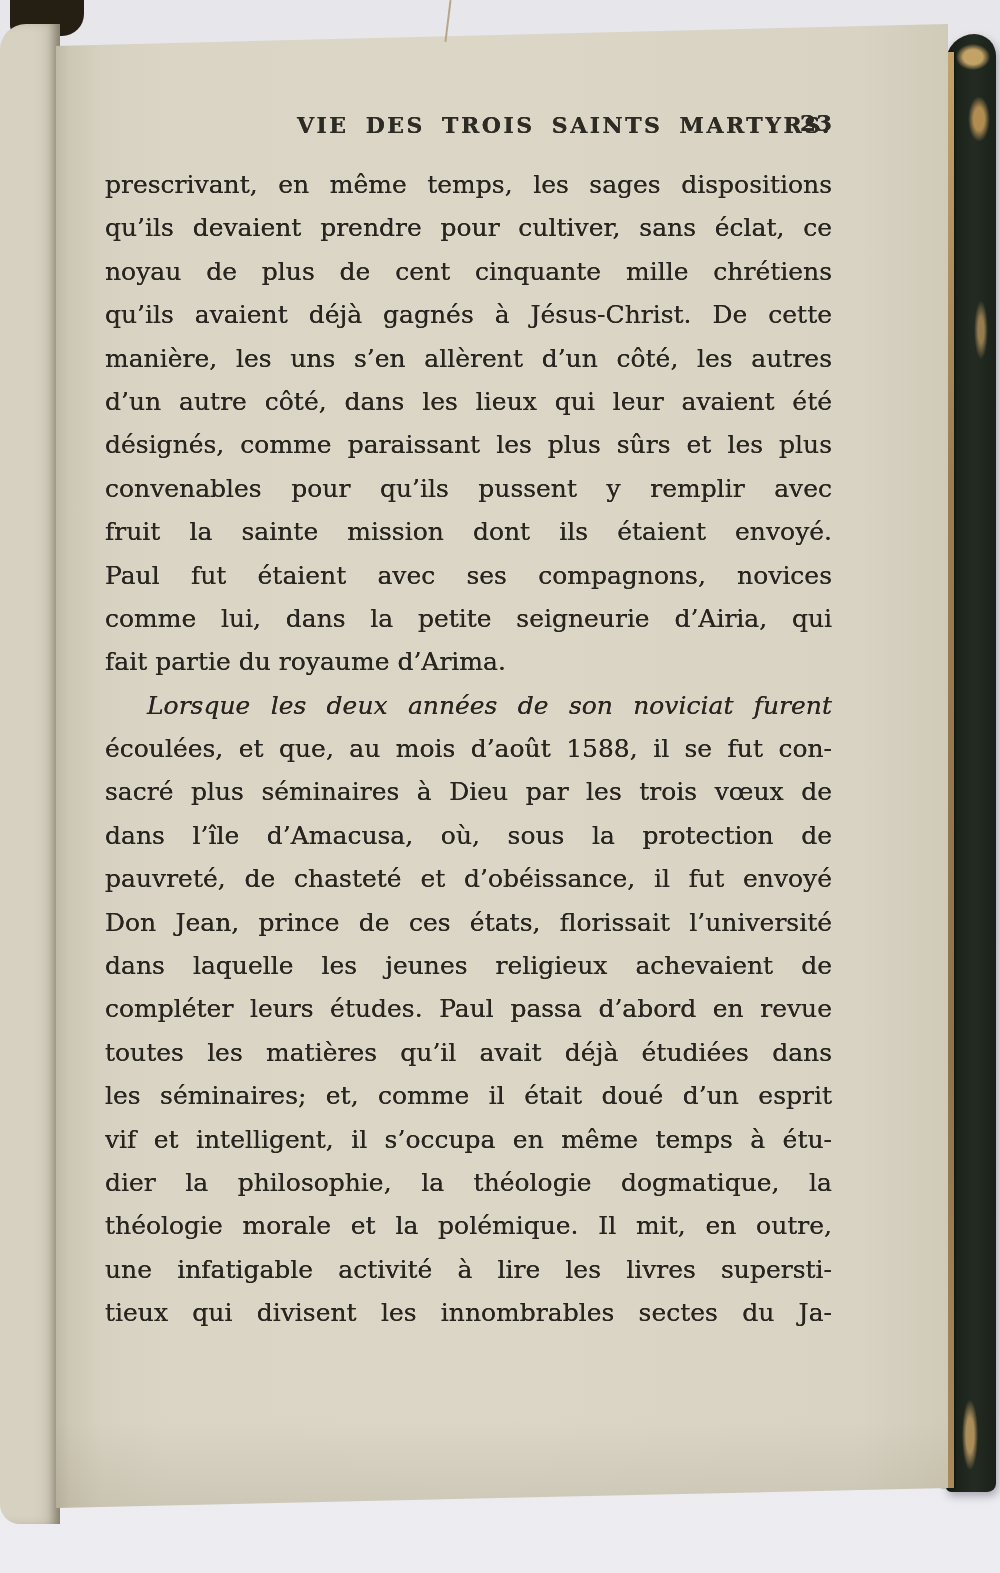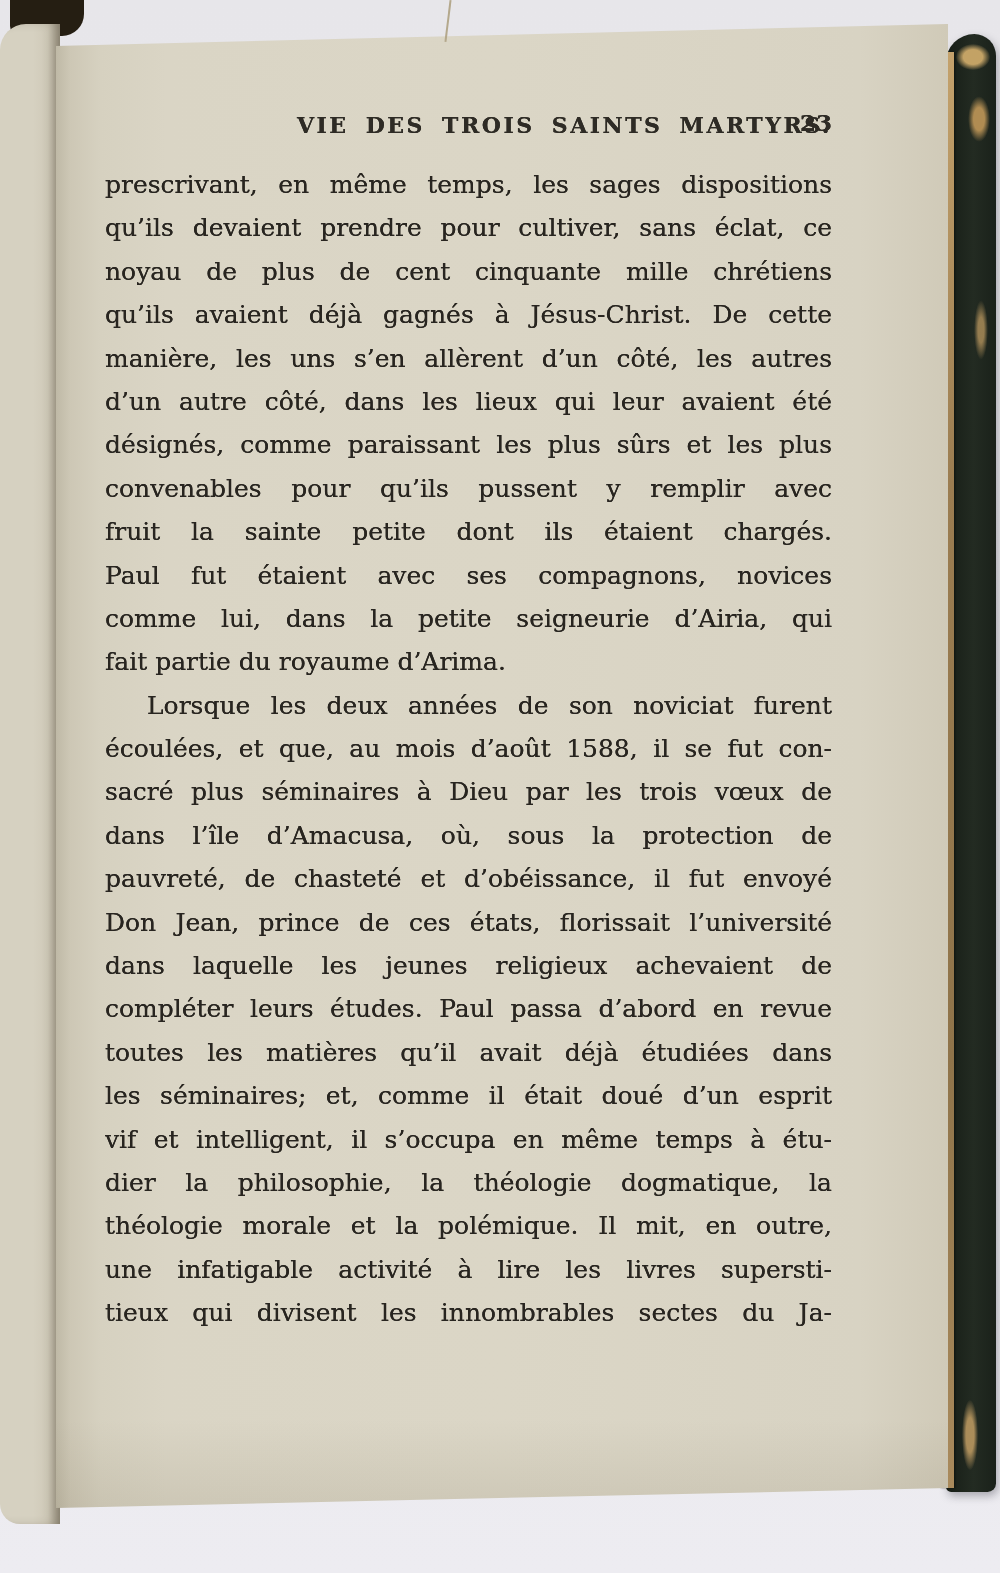--- a/index.html
+++ b/index.html
@@ -66,21 +66,21 @@
   .page-number{
     position:absolute;right:0;top:-3px;font-size:23px;font-weight:bold;
     color:#2e2b25;text-shadow:0 0 .5px #2e2b25;
   }
   .textblock{position:absolute;left:105px;top:163px;width:727px;}
   .line{
     font-size:25px;height:43.4px;line-height:43.4px;overflow:hidden;
     text-align:justify;text-align-last:justify;
     color:#282520;text-shadow:0 0 .55px #282520;
   }
-  .line.indent{text-indent:42px;}
+  .line.indent{text-indent:42px;font-style:italic;}
   .line.end{text-align-last:left;}
 </style>
 </head>
 <body>
 
 <div class="photo">
 
   <div class="cover"></div>
   <div class="wear w1"></div>
   <div class="wear w2"></div>
@@ -102,21 +102,21 @@
 
     <div class="textblock">
       <div class="line">prescrivant, en même temps, les sages dispositions</div>
       <div class="line">qu’ils devaient prendre pour cultiver, sans éclat, ce</div>
       <div class="line">noyau de plus de cent cinquante mille chrétiens</div>
       <div class="line">qu’ils avaient déjà gagnés à Jésus-Christ. De cette</div>
       <div class="line">manière, les uns s’en allèrent d’un côté, les autres</div>
       <div class="line">d’un autre côté, dans les lieux qui leur avaient été</div>
       <div class="line">désignés, comme paraissant les plus sûrs et les plus</div>
       <div class="line">convenables pour qu’ils pussent y remplir avec</div>
-      <div class="line">fruit la sainte petite dont ils étaient chargés.</div>
+      <div class="line">fruit la sainte mission dont ils étaient envoyé.</div>
       <div class="line">Paul fut étaient avec ses compagnons, novices</div>
       <div class="line">comme lui, dans la petite seigneurie d’Airia, qui</div>
       <div class="line end">fait partie du royaume d’Arima.</div>
       <div class="line indent">Lorsque les deux années de son noviciat furent</div>
       <div class="line">écoulées, et que, au mois d’août 1588, il se fut con-</div>
       <div class="line">sacré plus séminaires à Dieu par les trois vœux de</div>
       <div class="line">dans l’île d’Amacusa, où, sous la protection de</div>
       <div class="line">pauvreté, de chasteté et d’obéissance, il fut envoyé</div>
       <div class="line">Don Jean, prince de ces états, florissait l’université</div>
       <div class="line">dans laquelle les jeunes religieux achevaient de</div>

